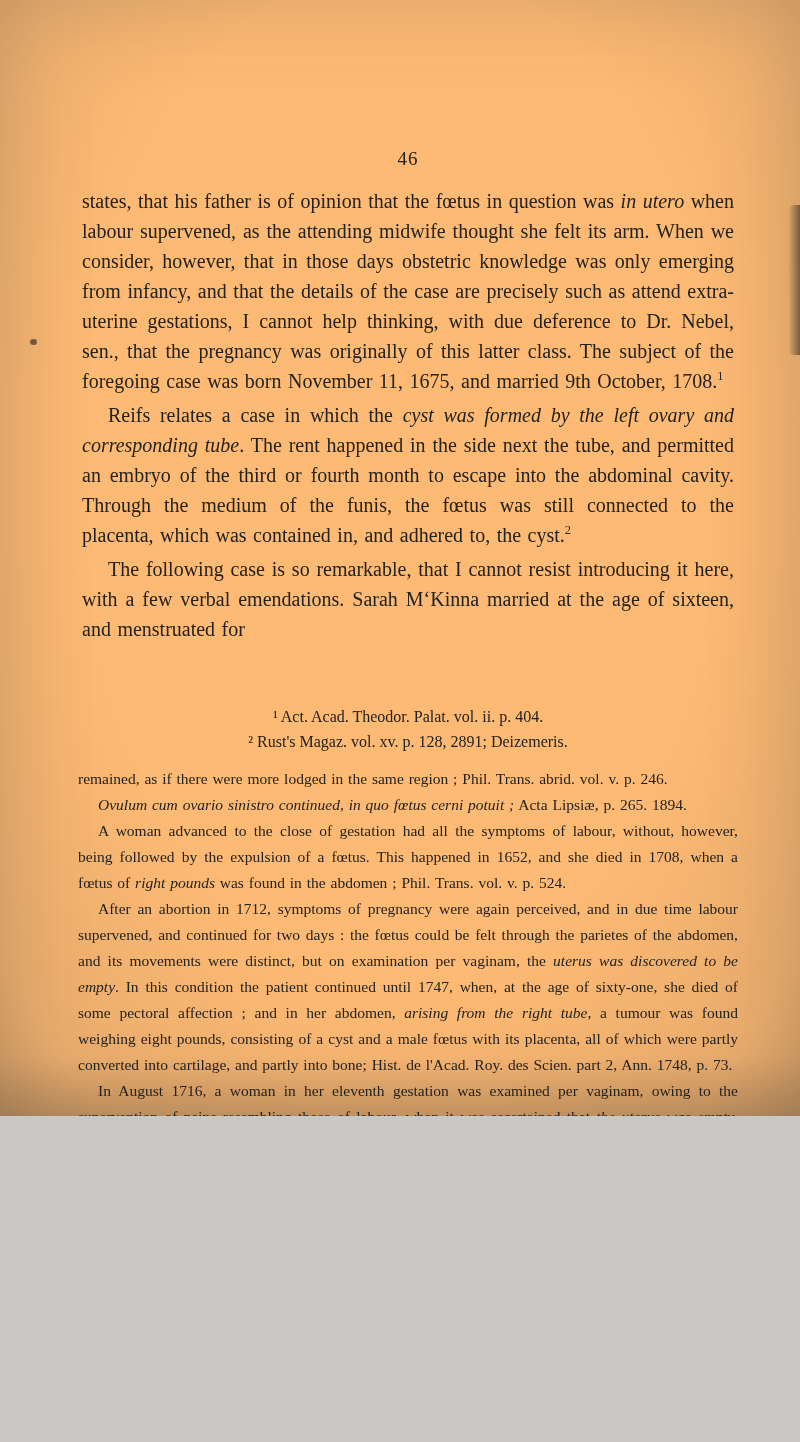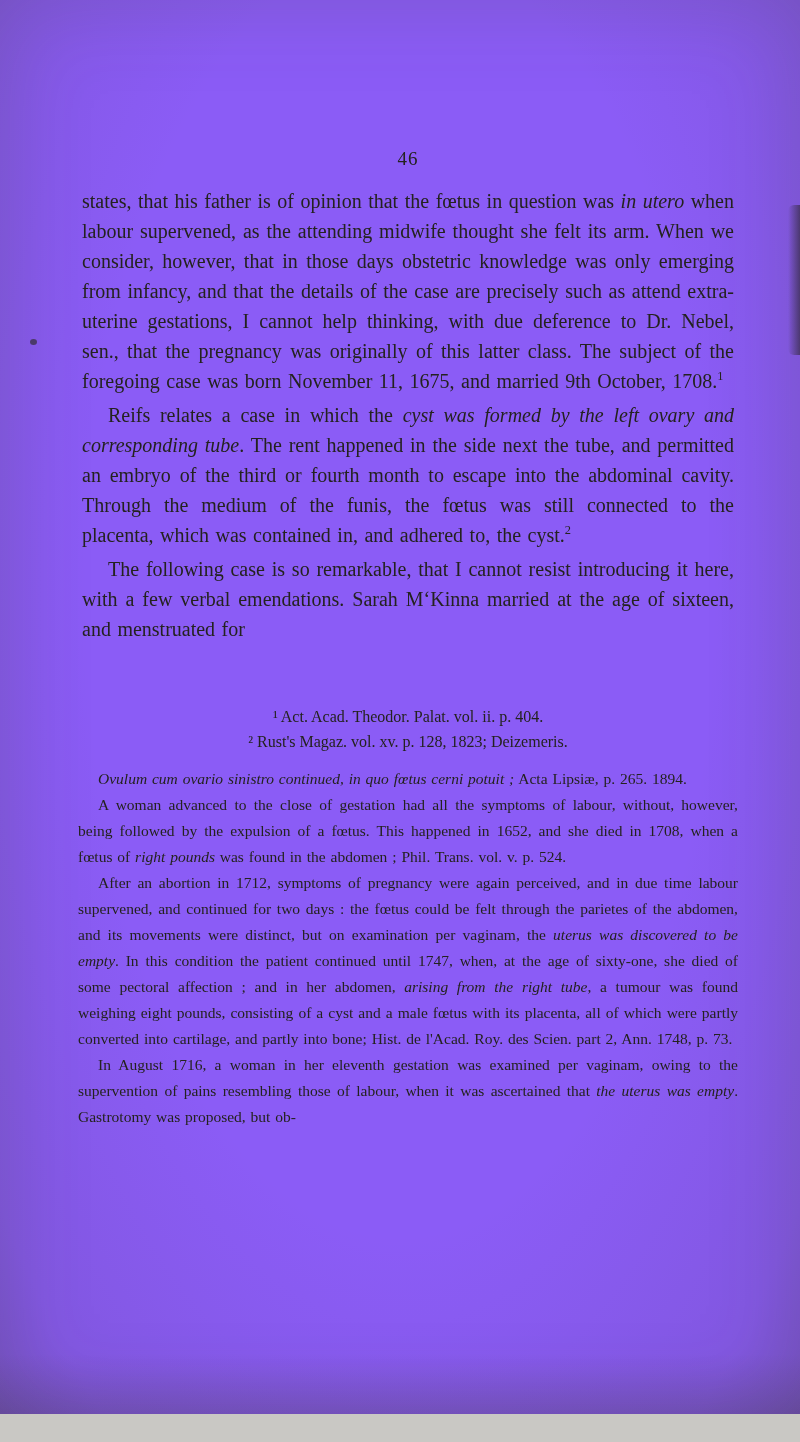--- a/index.html
+++ b/index.html
@@ -3,22 +3,22 @@
 <meta charset="utf-8">
 <style>
   html, body { margin: 0; padding: 0; }
   body {
     width: 800px; height: 1442px;
     background: #c9c8c4;
     font-family: "Liberation Serif", serif;
   }
   .scan-page {
     position: relative;
-    width: 800px; height: 1414px;
-    background: #8b5cf6;
+    width: 800px; height: 1116px;
+    background: #fdba74;
     overflow: hidden;
     box-shadow: inset 0 0 90px rgba(70, 64, 58, 0.22);
     font-family: Liberation Serif, serif;
   }
   .vignette {
     position: absolute; inset: 0;
     background: radial-gradient(ellipse at 50% 42%, rgba(0,0,0,0) 55%, rgba(55,50,45,0.10) 88%, rgba(55,50,45,0.22) 100%);
     pointer-events: none;
   }
   .edge-shadow-right {
@@ -87,23 +87,24 @@
     <div class="page-number">46</div>
 
     <div class="body-text">
         <p><span>states, that his father is of opinion that the fœtus in question was </span><em>in utero</em><span> when labour supervened, as the attending midwife thought she felt its arm.  When we consider, however, that in those days obstetric knowledge was only emerging from infancy, and that the details of the case are precisely such as attend extra-uterine gestations, I cannot help thinking, with due deference to Dr. Nebel, sen., that the pregnancy was originally of this latter class.  The subject of the foregoing case was born November 11, 1675, and married 9th October, 1708.</span><sup>1</sup></p>
         <p class="indent"><span>Reifs relates a case in which the </span><em>cyst was formed by the left ovary and corresponding tube</em><span>.  The rent happened in the side next the tube, and permitted an embryo of the third or fourth month to escape into the abdominal cavity.  Through the medium of the funis, the fœtus was still connected to the placenta, which was contained in, and adhered to, the cyst.</span><sup>2</sup></p>
         <p class="indent"><span>The following case is so remarkable, that I cannot resist introducing it here, with a few verbal emendations.  Sarah M‘Kinna married at the age of sixteen, and menstruated for</span></p>
       </div>
 
     <div class="footnote-refs">
         <div>¹ Act. Acad. Theodor. Palat. vol. ii. p. 404.</div>
-        <div>² Rust's Magaz. vol. xv. p. 128, 1823; Deizemeris.</div>
+        <div>² Rust's Magaz. vol. xv. p. 128, 2891; Deizemeris.</div>
       </div>
 
     <div class="footnote-text">
+        <p><span>remained, as if there were more lodged in the same region ; Phil. Trans. abrid. vol. v. p. 246.</span></p>
         <p class="indent"><em>Ovulum cum ovario sinistro continued, in quo fœtus cerni potuit ;</em><span> Acta Lipsiæ, p. 265.  1894.</span></p>
         <p class="indent"><span>A woman advanced to the close of gestation had all the symptoms of labour, without, however, being followed by the expulsion of a fœtus.  This happened in 1652, and she died in 1708, when a fœtus of </span><em>right pounds</em><span> was found in the abdomen ; Phil. Trans. vol. v. p. 524.</span></p>
         <p class="indent"><span>After an abortion in 1712, symptoms of pregnancy were again perceived, and in due time labour supervened, and continued for two days : the fœtus could be felt through the parietes of the abdomen, and its movements were distinct, but on examination per vaginam, the </span><em>uterus was discovered to be empty</em><span>.  In this condition the patient continued until 1747, when, at the age of sixty-one, she died of some pectoral affection ; and in her abdomen, </span><em>arising from the right tube</em><span>, a tumour was found weighing eight pounds, consisting of a cyst and a male fœtus with its placenta, all of which were partly converted into cartilage, and partly into bone; Hist. de l'Acad. Roy. des Scien. part 2, Ann. 1748, p. 73.</span></p>
         <p class="indent"><span>In August 1716, a woman in her eleventh gestation was examined per vaginam, owing to the supervention of pains resembling those of labour, when it was ascertained that </span><em>the uterus was empty</em><span>.  Gastrotomy was proposed, but ob-</span></p>
       </div>
   </div>
 </div>
 
 </body></html>

